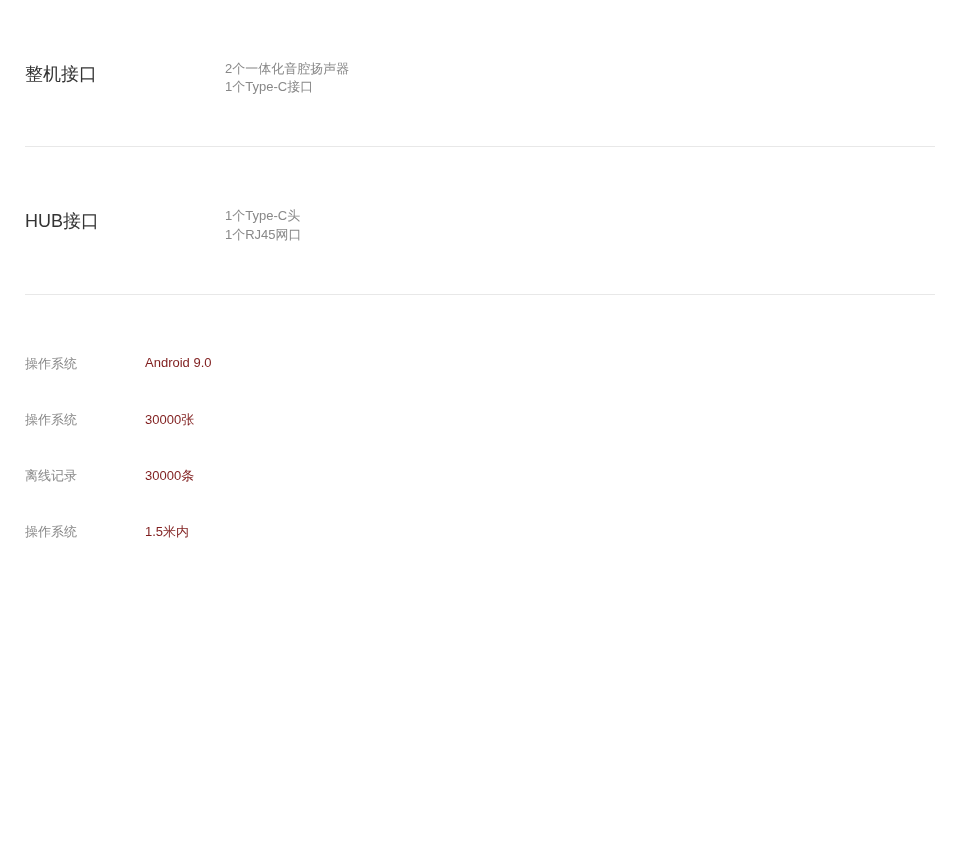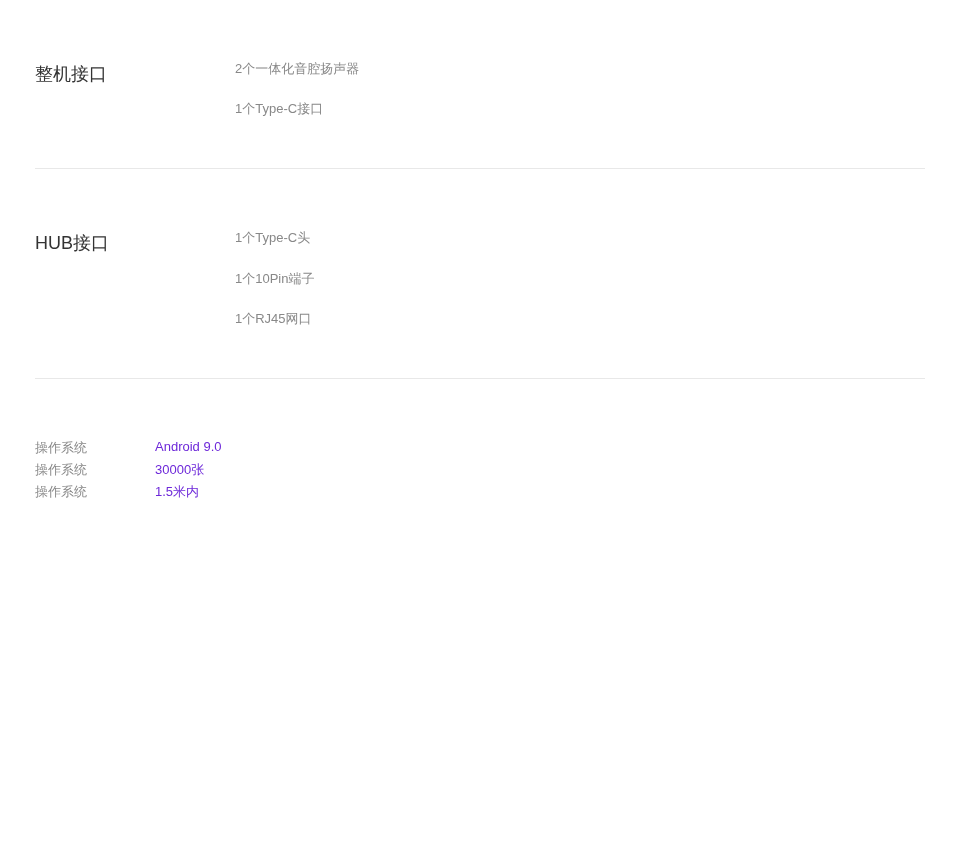--- a/index.html
+++ b/index.html
@@ -8,21 +8,21 @@
       box-sizing: border-box;
     }
     body {
       font-family: "Microsoft YaHei", "PingFang SC", sans-serif;
       background: #fff;
       width: 960px;
       height: 850px;
       padding: 0;
     }
     .container {
-      padding: 0 35px;
+      padding: 0 25px;
     }
     .section {
       display: flex;
       padding: 60px 0 50px 0;
       border-bottom: 1px solid #e8e8e8;
     }
     .section:last-child {
       border-bottom: none;
     }
     .section-title {
@@ -32,44 +32,43 @@
       color: #333;
       font-weight: 400;
       padding-top: 2px;
     }
     .section-content {
       flex: 1;
     }
     .item-list {
       display: flex;
       flex-direction: column;
-      gap: 22px;
     }
     .item-text {
       font-size: 13px;
       color: #888;
       line-height: 1.4;
     }
     .kv-list {
       display: flex;
       flex-direction: column;
-      gap: 4px;
+      gap: 38px;
     }
     .kv-row {
       display: flex;
     }
     .kv-key {
       width: 120px;
       flex-shrink: 0;
       font-size: 13px;
       color: #888;
     }
     .kv-value {
       font-size: 13px;
-      color: #6d28d9;
+      color: #7f1d1d;
     }
   </style>
 </head>
 <body>
 
 <div class="container">
 
   <div class="section">
     <div class="section-title">整机接口</div>
     <div class="section-content">
@@ -78,38 +77,41 @@
         <div class="item-text">1个Type-C接口</div>
       </div>
     </div>
   </div>
 
   <div class="section">
     <div class="section-title">HUB接口</div>
     <div class="section-content">
       <div class="item-list">
         <div class="item-text">1个Type-C头</div>
-        <div class="item-text">1个10Pin端子</div>
         <div class="item-text">1个RJ45网口</div>
       </div>
     </div>
   </div>
 
   <div class="section">
     <div class="section-content">
       <div class="kv-list">
         <div class="kv-row">
           <div class="kv-key">操作系统</div>
           <div class="kv-value">Android 9.0</div>
         </div>
         <div class="kv-row">
           <div class="kv-key">操作系统</div>
           <div class="kv-value">30000张</div>
         </div>
         <div class="kv-row">
+          <div class="kv-key">离线记录</div>
+          <div class="kv-value">30000条</div>
+        </div>
+        <div class="kv-row">
           <div class="kv-key">操作系统</div>
           <div class="kv-value">1.5米内</div>
         </div>
       </div>
     </div>
   </div>
 
 </div>
 
 </body></html>

